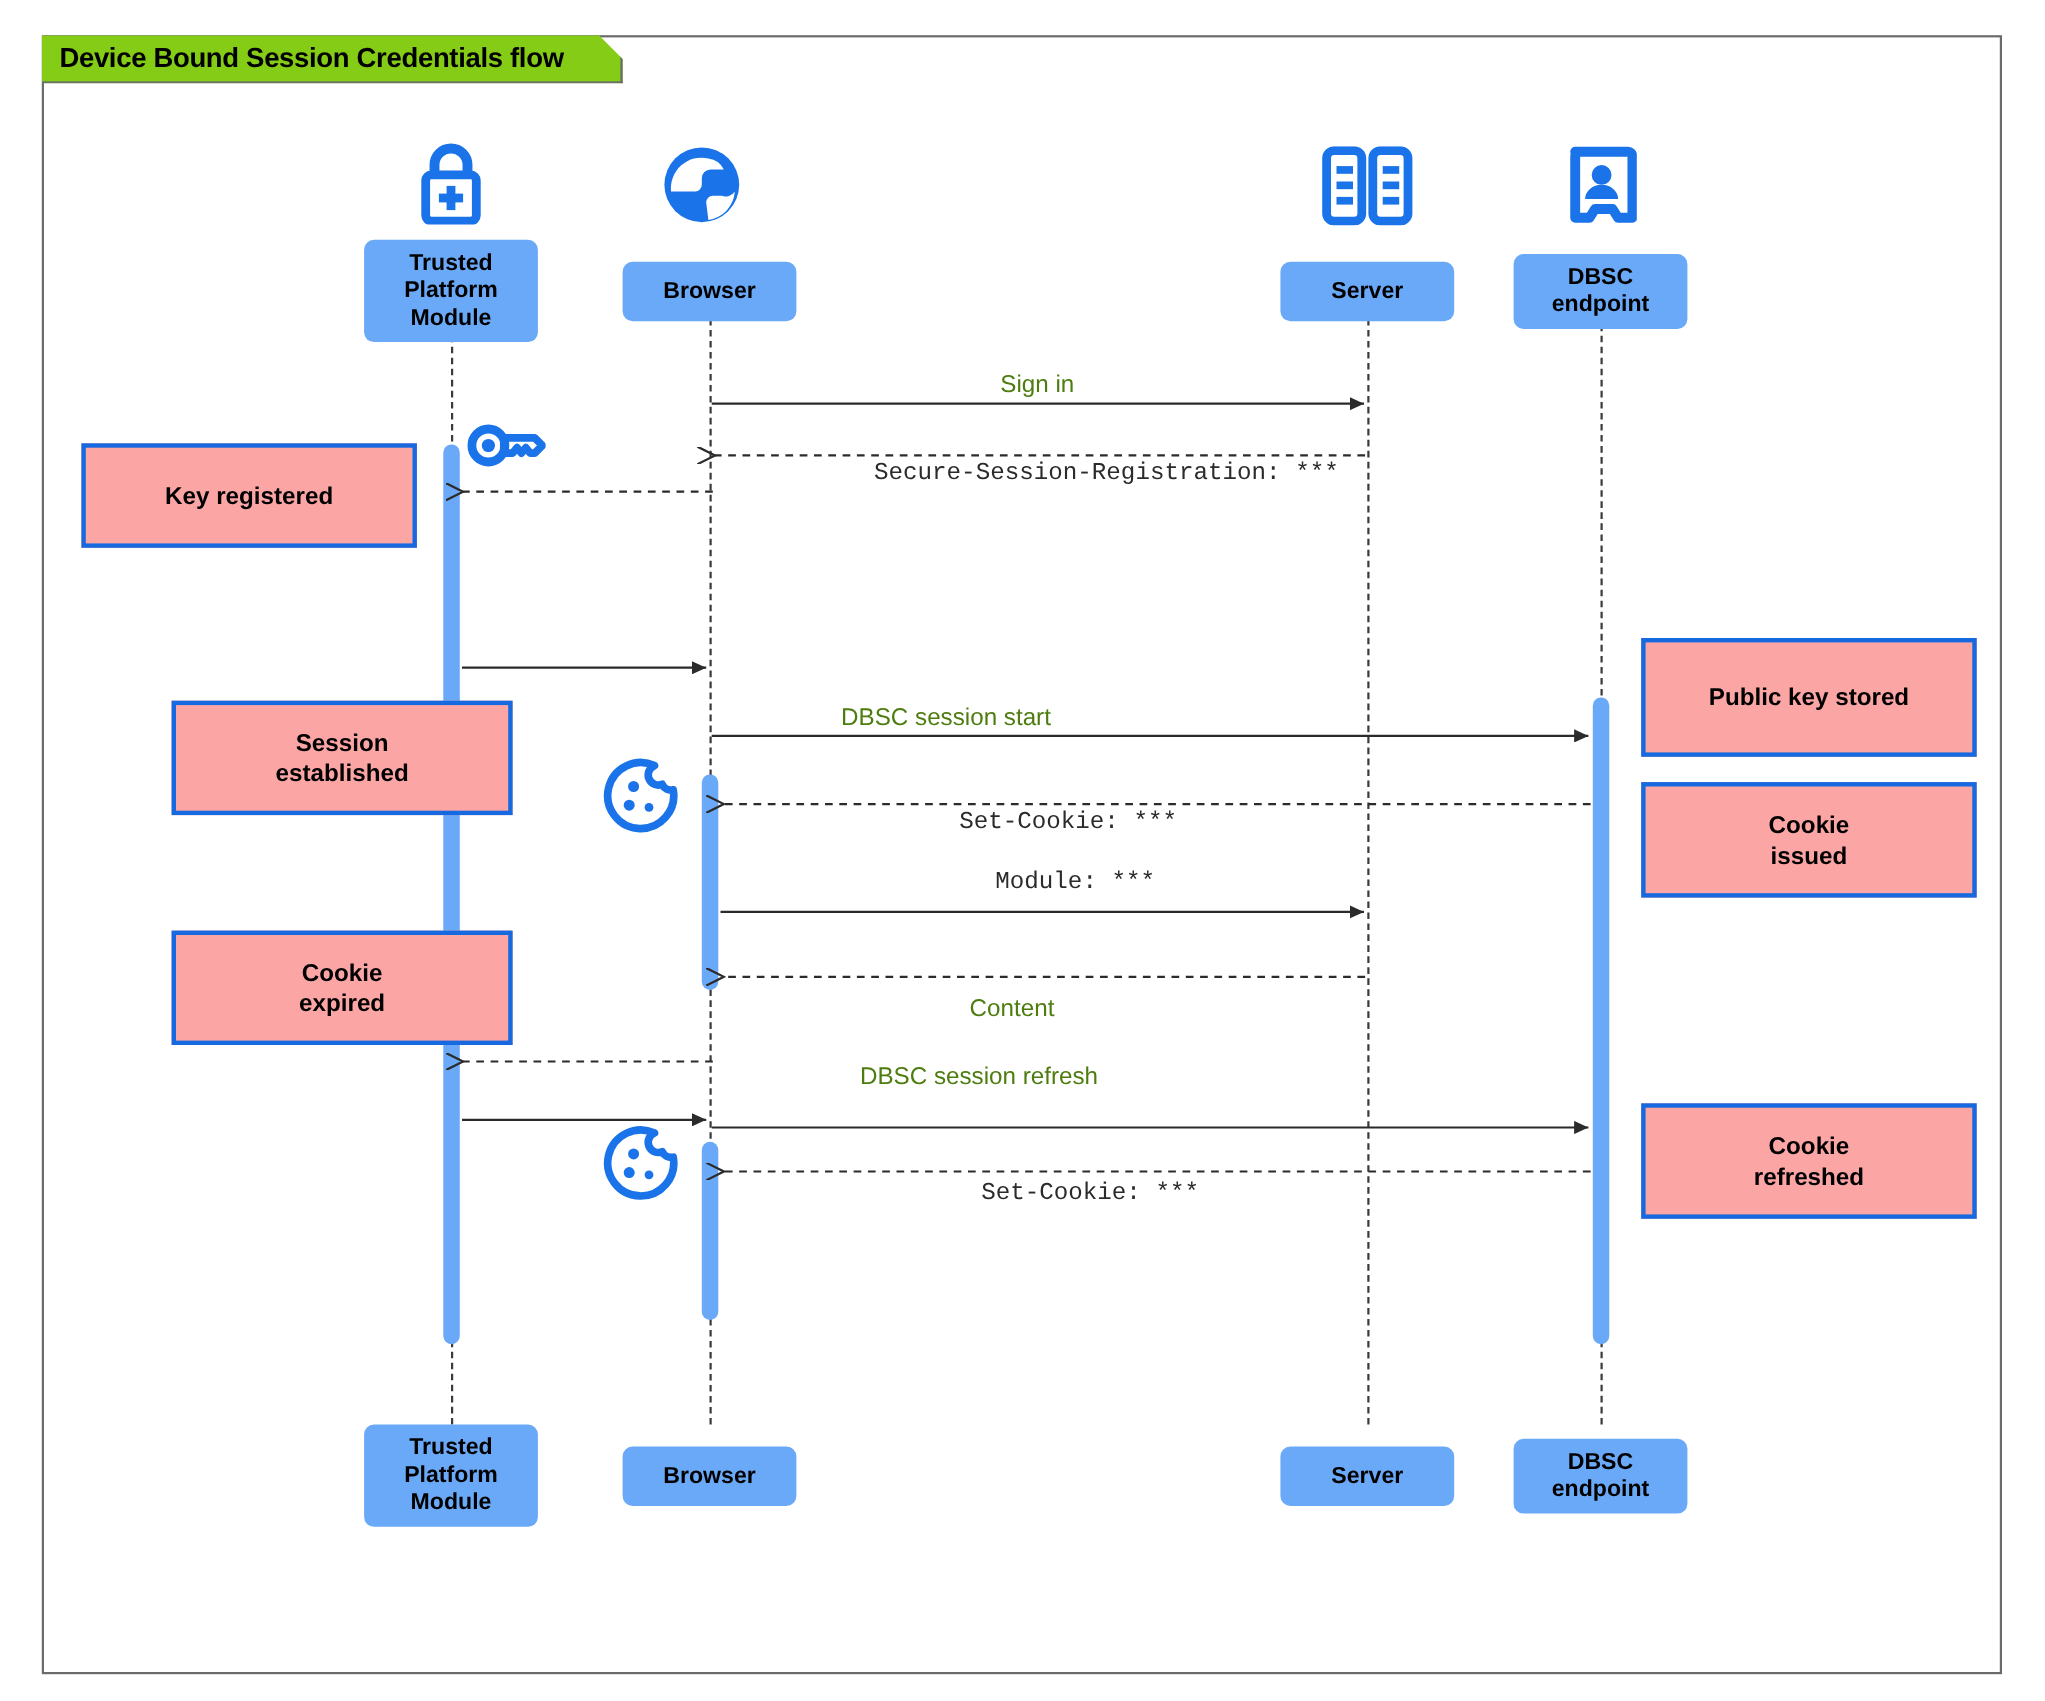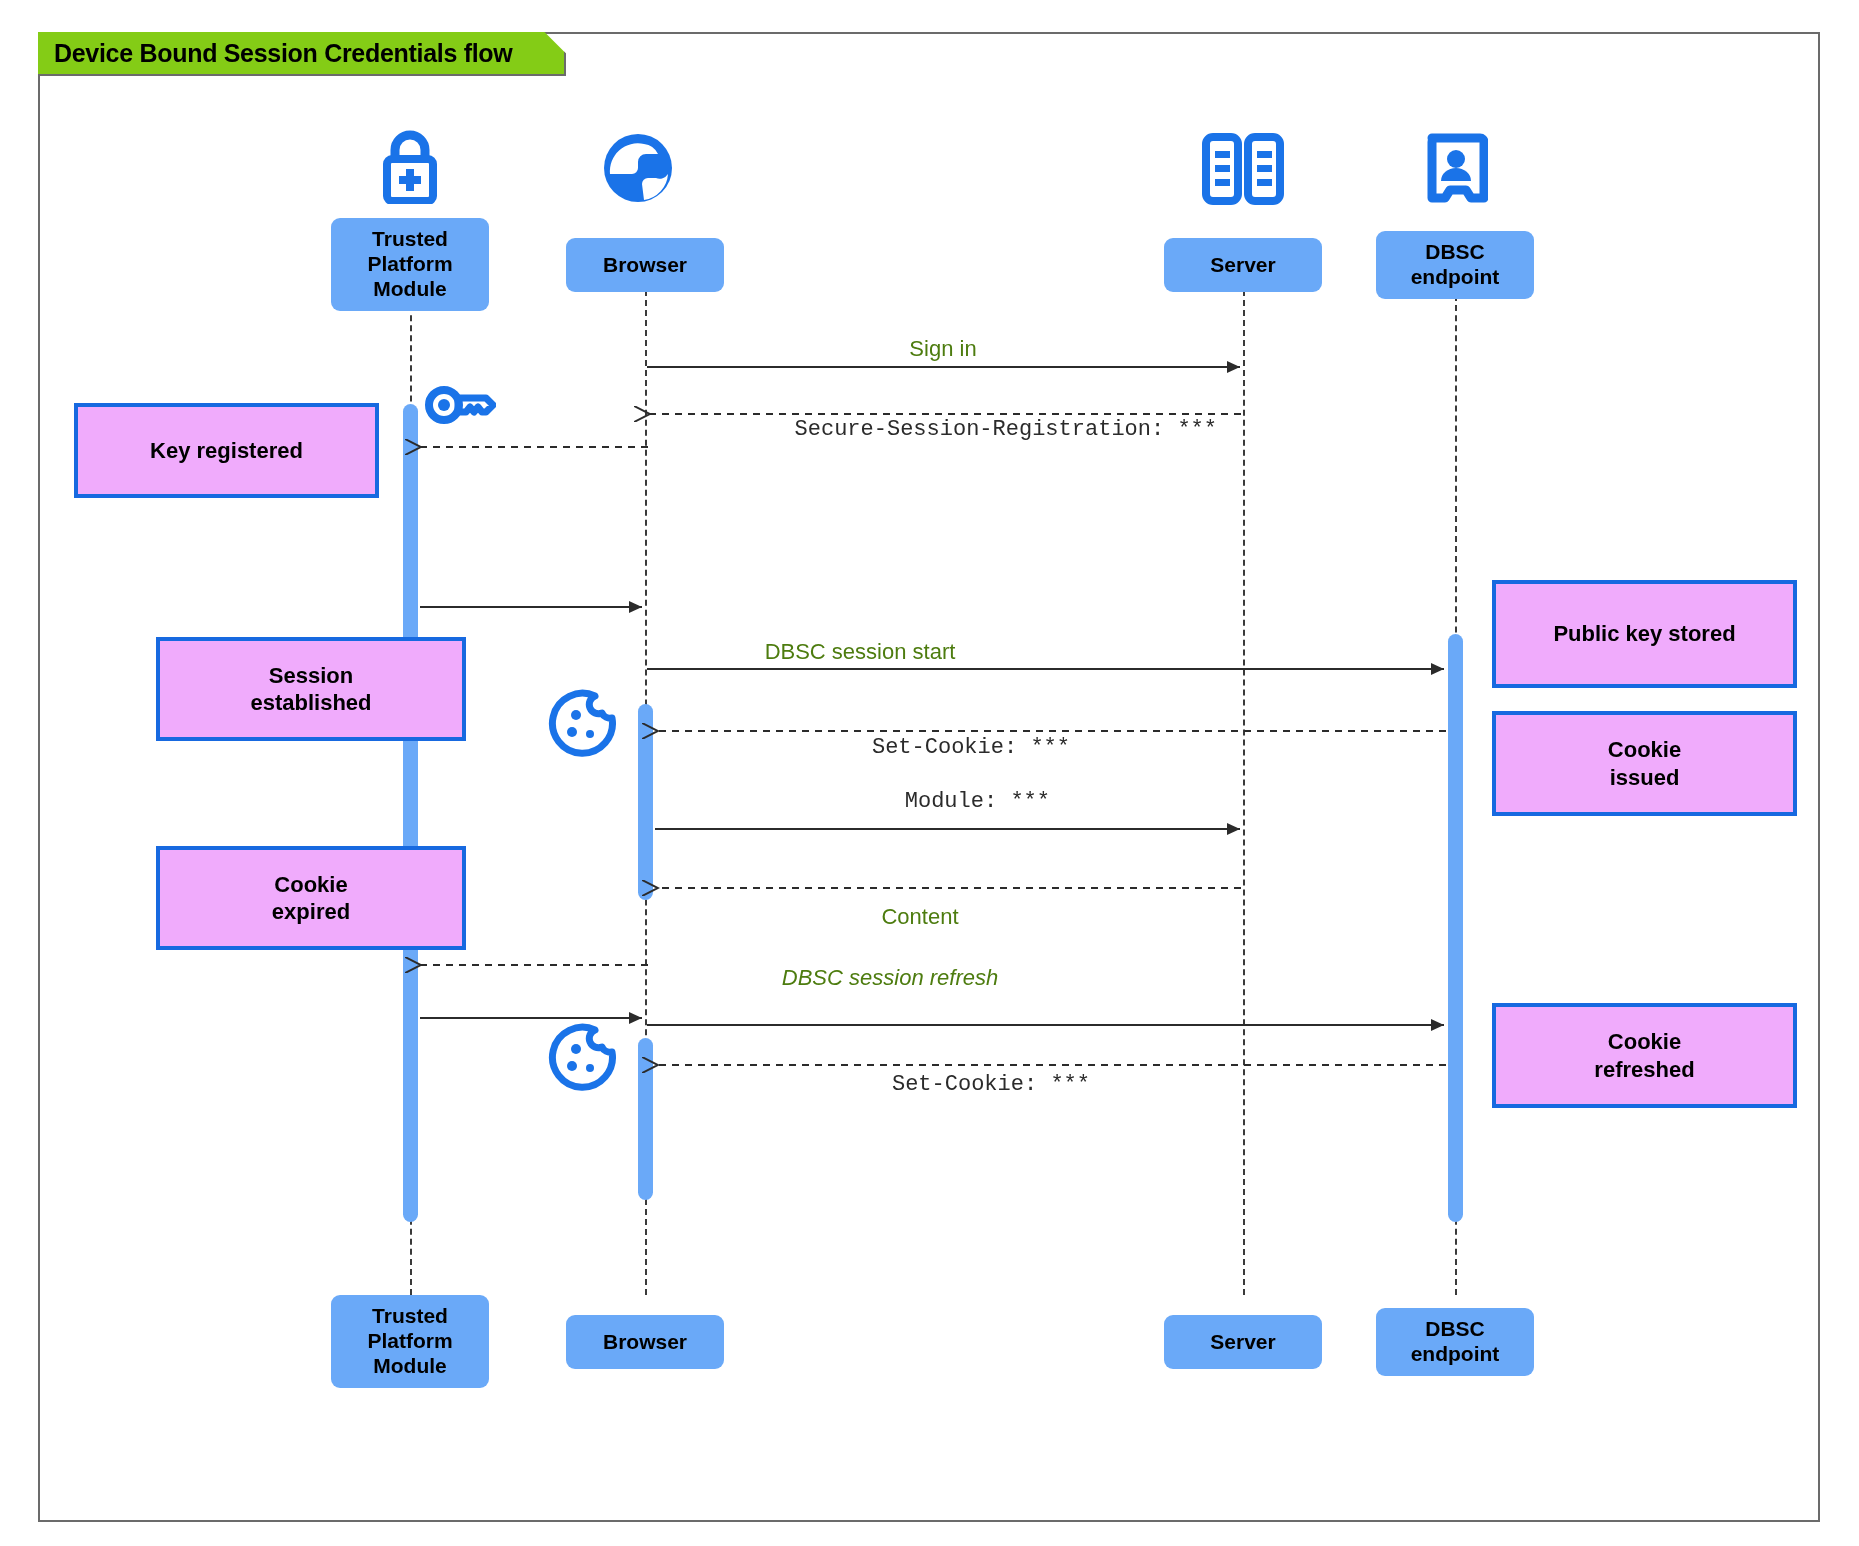--- a/index.html
+++ b/index.html
@@ -74,21 +74,21 @@
   
   .activation {
     position: absolute;
     width: 15px;
     background: #6aa9f8;
     border-radius: 8px;
   }
   
   .note {
     position: absolute;
-    background: #f0abfc;
+    background: #fca5a5;
     border: 4px solid #1769e0;
     color: #000000;
     font-weight: bold;
     font-size: 22px;
     line-height: 1.25;
     display: flex;
     align-items: center;
     justify-content: center;
     text-align: center;
     box-sizing: border-box;
@@ -228,21 +228,21 @@
 
     <line x1="1446" y1="1065" x2="658" y2="1065" stroke="#2b2b2b" stroke-width="2" stroke-dasharray="7,6" marker-end="url(#open-head-l)"></line>
   </svg>
 
   <div class="msg-label sans" style="left:843px;  top:336px; width:200px;">Sign in</div>
   <div class="msg-label mono" style="left:677px;  top:417px; width:540px;">Secure-Session-Registration: ***</div>
   <div class="msg-label sans" style="left:660px;  top:639px; width:400px;">DBSC session start</div>
   <div class="msg-label mono" style="left:690px;  top:735px; width:380px;">Set-Cookie: ***</div>
   <div class="msg-label mono" style="left:710px;  top:789px; width:340px;">Module: ***</div>
   <div class="msg-label sans" style="left:820px;  top:885px; width:200px;margin-top:19px;">Content</div>
-  <div class="msg-label sans" style="left:690px;  top:965px; width:400px;font-style:italic;">DBSC session refresh</div>
+  <div class="msg-label sans" style="left:690px;  top:965px; width:400px;">DBSC session refresh</div>
   <div class="msg-label mono" style="left:710px;  top:1072px; width:380px;">Set-Cookie: ***</div>
 
   <div class="note" style="left:74px;  top:403px;  width:305px; height:95px;">Key registered</div>
   <div class="note" style="left:156px; top:637px;  width:310px; height:104px;">Session
 established</div>
   <div class="note" style="left:156px; top:846px;  width:310px; height:104px;">Cookie
 expired</div>
   <div class="note" style="left:1492px; top:580px; width:305px; height:108px;">Public key stored</div>
   <div class="note" style="left:1492px; top:711px; width:305px; height:105px;">Cookie
 issued</div>

